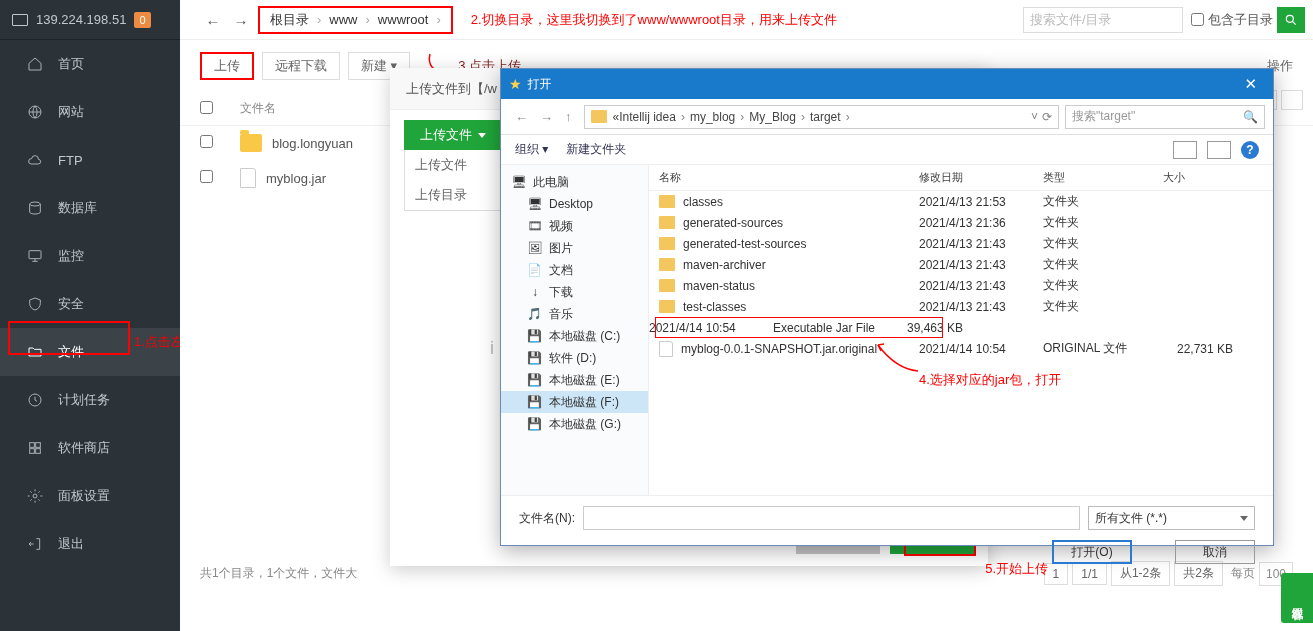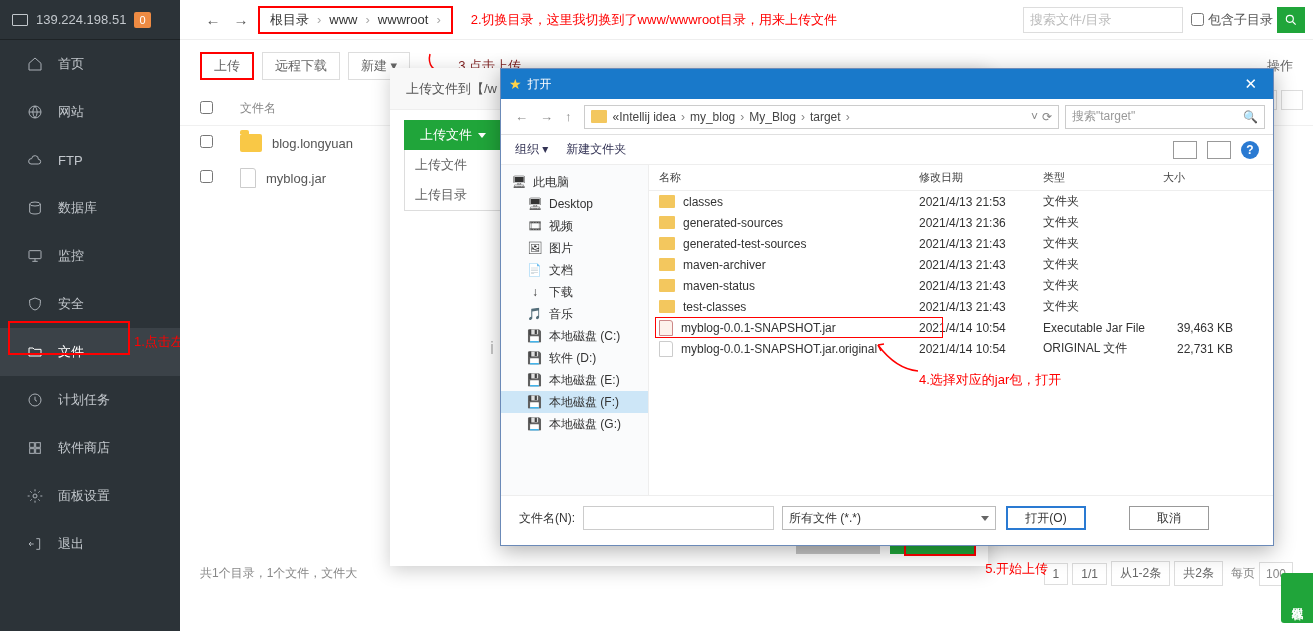--- a/index.html
+++ b/index.html
@@ -107,25 +107,25 @@
 .win-row .c1 { width:270px; padding-left:10px; display:flex; align-items:center; }
 .win-row .c2 { width:124px; }
 .win-row .c3 { width:120px; }
 .win-row .c4 { width:80px; text-align:right; padding-right:10px; }
 .win-row .wficon { width:16px; height:13px; background:#f3c75e; margin-right:8px; border-radius:1px; }
 .win-row .wjicon { width:14px; height:16px; border:1px solid #c88; background:#fdf2ec; margin-right:8px; border-radius:0 3px 0 0; }
 .win-row .wticon { width:14px; height:16px; border:1px solid #ccc; margin-right:8px; border-radius:0 3px 0 0; }
 .red-box-jar { position:absolute; left:6px; top:152px; width:288px; height:21px; border:1.5px solid #f00; }
 .annot4 { position:absolute; left:270px; top:206px; color:#f00; font-size:13px; }
 .annot4-arrow { position:absolute; left:225px; top:176px; width:50px; height:34px; }
-.win-bottom { border-top:1px solid #eee; padding:10px 18px; display:flex; flex-direction:row; gap:10px; }
+.win-bottom { border-top:1px solid #eee; padding:10px 18px; display:flex; flex-direction:column; gap:10px; }
 .win-frow { display:flex; align-items:center; gap:8px; }
 .win-frow label { color:#333; }
 .win-frow input { flex:1; height:24px; border:1px solid #ccc; padding:0 6px; }
-.win-frow .filter-sel { width:214px; height:24px; border:1px solid #bbb; display:flex; align-items:center; padding:0 6px; color:#333; position:relative; }
+.win-frow .filter-sel { width:167px; height:24px; border:1px solid #bbb; display:flex; align-items:center; padding:0 6px; color:#333; position:relative; }
 .win-frow .filter-sel::after{content:"";position:absolute;right:6px;top:9px;border-left:4px solid transparent;border-right:4px solid transparent;border-top:5px solid #666;}
 .win-frow .wbtn { width:80px; height:24px; border:1px solid #999; display:flex; align-items:center; justify-content:center; color:#333; font-size:12px; }
 .win-frow .wbtn.open { border:2px solid #2a7ad2; }
 
 .float-help { position:absolute; right:0; bottom:8px; width:32px; height:50px; background:#20a53a; color:#fff; border-radius:3px 0 0 3px; display:flex; align-items:center; justify-content:center; font-size:12px; writing-mode:vertical-rl; }
 
 .view-icons { position:absolute; right:10px; top:90px; display:flex; gap:4px; }
 .view-icons .vicon { width:22px; height:20px; border:1px solid #ddd; }
 </style>
 </head>
@@ -477,24 +477,20 @@
           <div class="win-row">
             <div class="c1">
               <span class="wficon"></span>
               <span>test-classes</span>
             </div>
             <div class="c2">2021/4/13 21:43</div>
             <div class="c3">文件夹</div>
             <div class="c4"></div>
           </div>
           <div class="win-row">
-            <div class="c1">
-              <span class="wjicon"></span>
-              <span>myblog-0.0.1-SNAPSHOT.jar</span>
-            </div>
             <div class="c2">2021/4/14 10:54</div>
             <div class="c3">Executable Jar File</div>
             <div class="c4">39,463 KB</div>
           </div>
           <div class="win-row">
             <div class="c1">
               <span class="wticon"></span>
               <span>myblog-0.0.1-SNAPSHOT.jar.original</span>
             </div>
             <div class="c2">2021/4/14 10:54</div>

